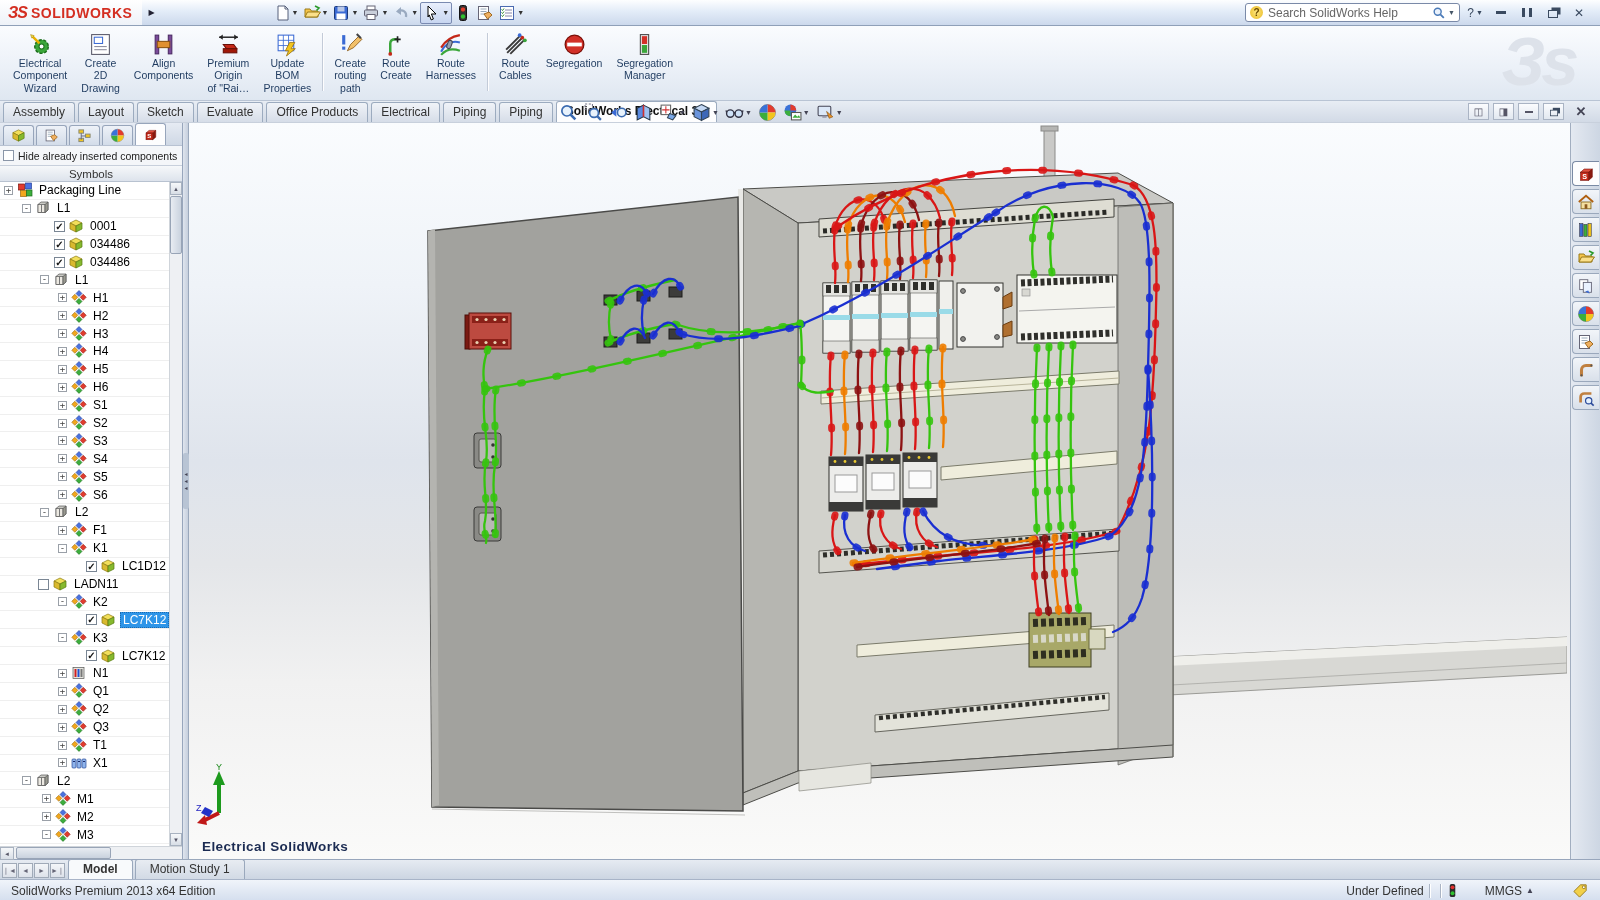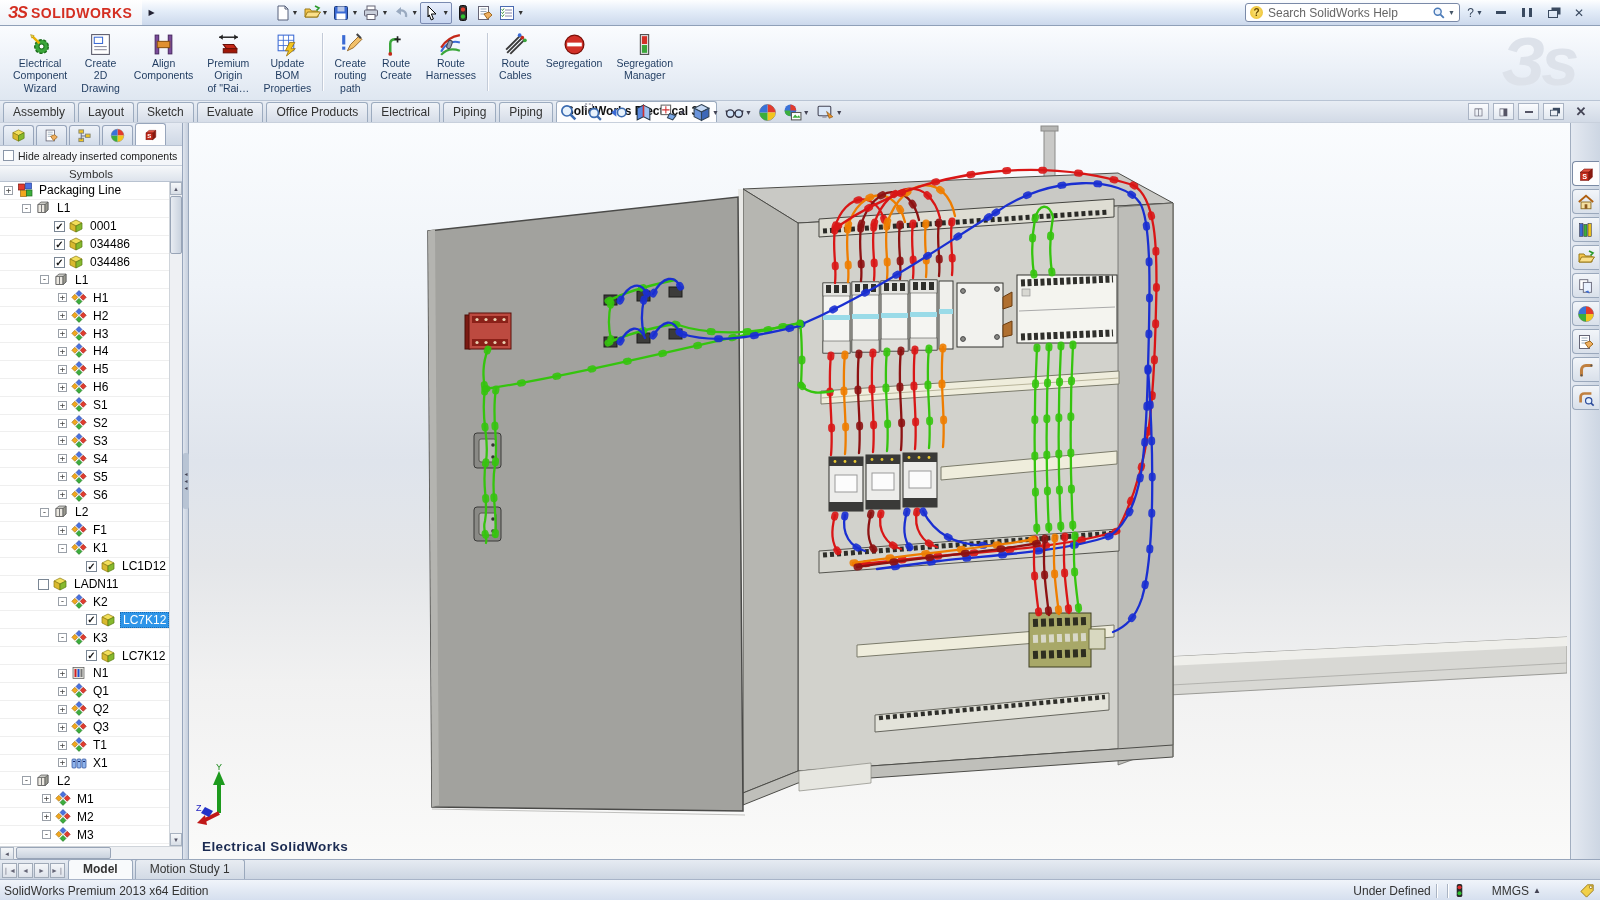--- a/index.html
+++ b/index.html
@@ -93,21 +93,21 @@
 .tpbtn.active { background:#fdfdfe; border-color:#7a8aa4; }
 
 
 #doctabs { height:20px; background:linear-gradient(#e6ebf2,#ccd5e2); border-top:1px solid #98a6bc; display:flex; align-items:flex-end; padding-left:2px; }
 .navbtn { width:15px; height:15px; border:1px solid #a0aab8; background:linear-gradient(#f4f6f9,#dde2ea); margin:0 1px 1px 0; display:flex; align-items:center; justify-content:center; }
 .navbtn span { font-size:7px; color:#667; }
 .dtab { padding:2px 14px 3px; font-size:12px; color:#333; background:linear-gradient(#e8ecf2,#d2dae5); border:1px solid #9aa8bc; border-bottom:none; border-radius:3px 3px 0 0; margin-left:2px; }
 .dtab.active { background:#f8fafc; font-weight:bold; }
 
 
-#statusbar { height:22px; background:linear-gradient(#f0f4fa,#d4deee); border-top:1px solid #a8b4c8; display:flex; align-items:center; font-size:12px; color:#333; padding:0 4px; }
+#statusbar { height:22px; background:linear-gradient(#f0f4fa,#d4deee); border-top:1px solid #a8b4c8; display:flex; align-items:center; font-size:12px; color:#333; padding:0 11px; }
 #sb-right { margin-left:auto; display:flex; align-items:center; }
 .sbsep { width:1px; height:14px; background:#aab4c4; margin:0 5px; box-shadow:1px 0 0 #fff; }
 #sb-right svg { width:13px; height:15px; }
 #units { margin:0 4px 0 26px; }
 #units-caret { font-size:8px; color:#445; margin-right:38px; }
 
 
 .w  { fill:none; stroke-width:2.3; stroke-linecap:round; }
 .wm { fill:none; stroke-width:7;   stroke-linecap:round; stroke-dasharray:2 34; opacity:.9; }
 </style>

